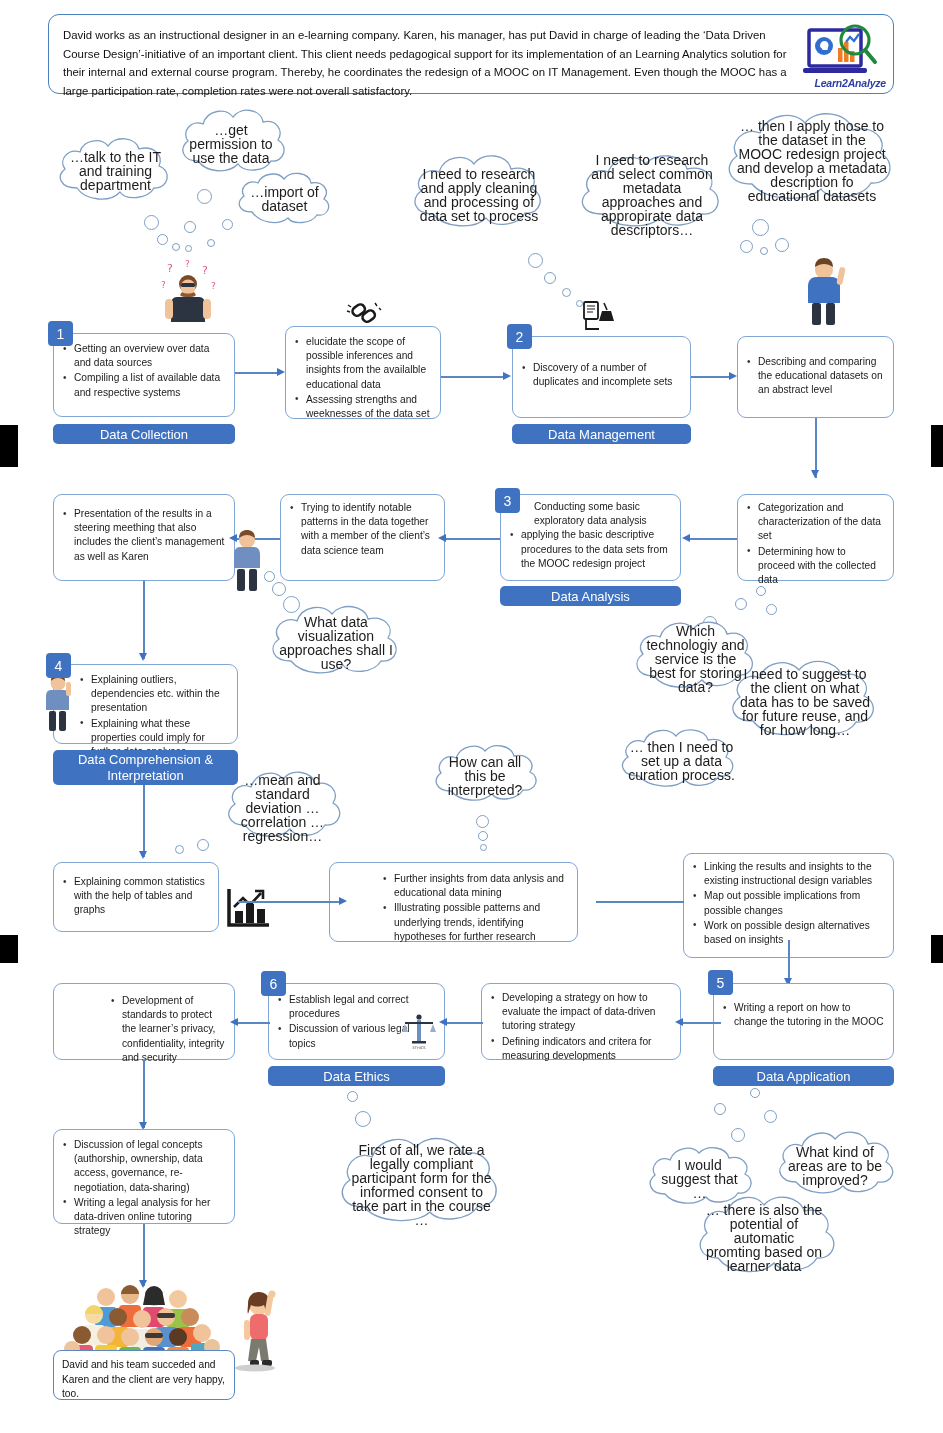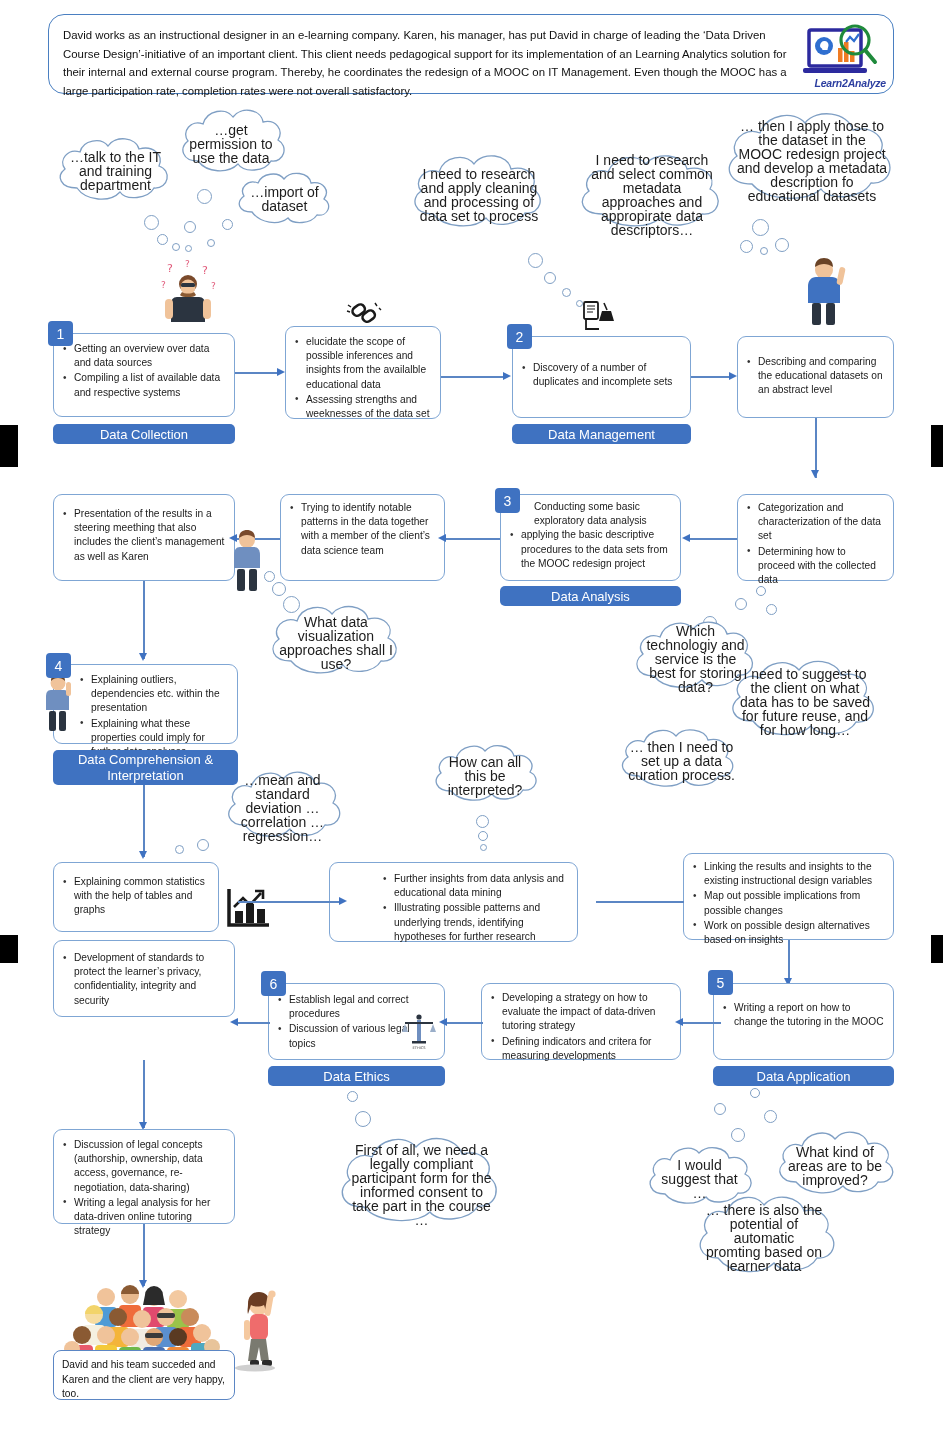--- a/index.html
+++ b/index.html
@@ -4,21 +4,21 @@
 <style>
   html,body{margin:0;padding:0;background:#ffffff;}
   body{font-family:"Liberation Sans","DejaVu Sans",sans-serif;}
   #page{position:relative;width:943px;height:1433px;background:#ffffff;overflow:hidden;}
 
   
   .blackbar{position:absolute;background:#000;}
 
   
   #header{position:absolute;left:48px;top:14px;width:846px;height:80px;
-          border:1.5px solid #4a7fc1;border-radius:16px;background:#fff;box-sizing:border-box;}
+          border:1.5px solid #4a7fc1;border-radius:11px;background:#fff;box-sizing:border-box;}
   #header-text{position:absolute;left:14px;top:11px;width:740px;font-size:11.4px;line-height:18.5px;color:#101010;}
   #logo{position:absolute;right:8px;top:9px;width:86px;height:62px;}
   #logo-word{position:absolute;right:7px;bottom:4px;font-size:10.5px;font-weight:bold;font-style:italic;color:#2c3ea0;letter-spacing:-0.2px;}
 
   
   .box{position:absolute;border:1px solid #7fa6d4;border-radius:9px;background:#fff;box-sizing:border-box;}
   .box ul{margin:0;padding:0;list-style:none;}
   .box li{position:relative;padding-left:13px;font-size:10.2px;line-height:14.2px;color:#1a1a1a;margin-bottom:1px;}
   .box li:before{content:"\2022";position:absolute;left:2px;top:-0.5px;font-size:10px;color:#333;}
   .box .inner{padding:8px 9px 6px 7px;}
@@ -376,21 +376,21 @@
 
   <div class="box" style="left:329px;top:862px;width:249px;height:80px;padding-left:44px;">
     <div class="inner" style="padding-top:9px;">
         <ul>
       <li>Further  insights from data anlysis and educational data mining</li>
       <li>Illustrating possible patterns and underlying trends, identifying hypotheses for further research</li>
     </ul>
       </div>
   </div>
 
-  <div class="box" style="left:683px;top:853px;width:211px;height:87px;">
+  <div class="box" style="left:683px;top:853px;width:211px;height:105px;">
     <div class="inner" style="padding-top:6px;">
         <ul>
       <li>Linking the results and insights to the existing instructional design variables</li>
       <li>Map out possible implications from possible changes</li>
       <li>Work on possible design alternatives based on insights</li>
     </ul>
       </div>
   </div>
 
   <div class="conn h" style="left:238px;top:901px;width:101px;"></div>
@@ -431,21 +431,21 @@
       <rect x="16" y="8" width="4" height="22" fill="#6f8fc0"></rect>
       <rect x="4" y="10" width="28" height="2" fill="#2b3440"></rect>
       <path d="M4 12l-3 8h6z" fill="#9aaec9"></path>
       <path d="M32 12l-3 8h6z" fill="#9aaec9"></path>
       <rect x="11" y="29" width="14" height="2.5" fill="#2b3440"></rect>
       <text x="18" y="37" font-size="3.6" text-anchor="middle" fill="#444" font-family="DejaVu Sans">ETHICS</text>
     </svg>
   </div>
   <div class="pill" style="left:268px;top:1066px;width:177px;height:20px;">Data Ethics</div>
 
-  <div class="box" style="left:53px;top:940px;width:182px;height:77px;">
+  <div class="box" style="left:53px;top:983px;width:182px;height:77px;padding-left:48px;">
     <div class="inner" style="padding-top:10px;">
         <ul>
       <li>Development of standards to protect the learner’s privacy, confidentiality, integrity and security</li>
     </ul>
       </div>
   </div>
 
   <div class="conn h" style="left:683px;top:1022px;width:38px;"></div>
   <div class="arrow left" style="left:675px;top:1018px;"></div>
   <div class="conn h" style="left:447px;top:1022px;width:36px;"></div>
@@ -465,21 +465,21 @@
   </div>
   <div class="conn v" style="left:143px;top:1224px;height:62px;"></div>
   <div class="arrow down" style="left:139px;top:1280px;"></div>
 
   <div class="dot" style="left:347px;top:1091px;width:9px;height:9px;"></div>
   <div class="dot" style="left:355px;top:1111px;width:14px;height:14px;"></div>
   <div class="cloud" style="left:330px;top:1130px;width:183px;height:110px;">
     <svg width="183" height="110" viewBox="0 0 183 110">
         <path d="M34 77C11 77 6 59 20 50 11 38 26 20 42 27 49 8 75 4 86 17 98 3 127 7 132 24 151 19 165 33 157 46 173 54 167 78 148 76 139 91 108 93 100 82 86 95 48 93 34 77Z" fill="#fff" stroke="#7f9fc4" stroke-width="1.3"></path>
       </svg>
-    <div class="ctext">First of all, we need a legally compliant participant form  for the informed consent to take part in the course …</div>
+    <div class="ctext">First of all, we rate a legally compliant participant form  for the informed consent to take part in the course …</div>
   </div>
 
   <div class="dot" style="left:750px;top:1088px;width:8px;height:8px;"></div>
   <div class="dot" style="left:714px;top:1103px;width:10px;height:10px;"></div>
   <div class="dot" style="left:764px;top:1110px;width:11px;height:11px;"></div>
   <div class="dot" style="left:731px;top:1128px;width:12px;height:12px;"></div>
 
   <div class="cloud" style="left:643px;top:1143px;width:113px;height:72px;">
     <svg width="113" height="72" viewBox="0 0 113 72">
         <path d="M22 51C7 51 3 39 12 32 6 24 16 12 27 17 32 4 49 2 56 10 65 1 83 4 86 15 99 12 108 22 102 31 113 36 108 52 95 50 89 60 69 62 63 54 52 64 30 61 22 51Z" fill="#fff" stroke="#7f9fc4" stroke-width="1.3"></path>

